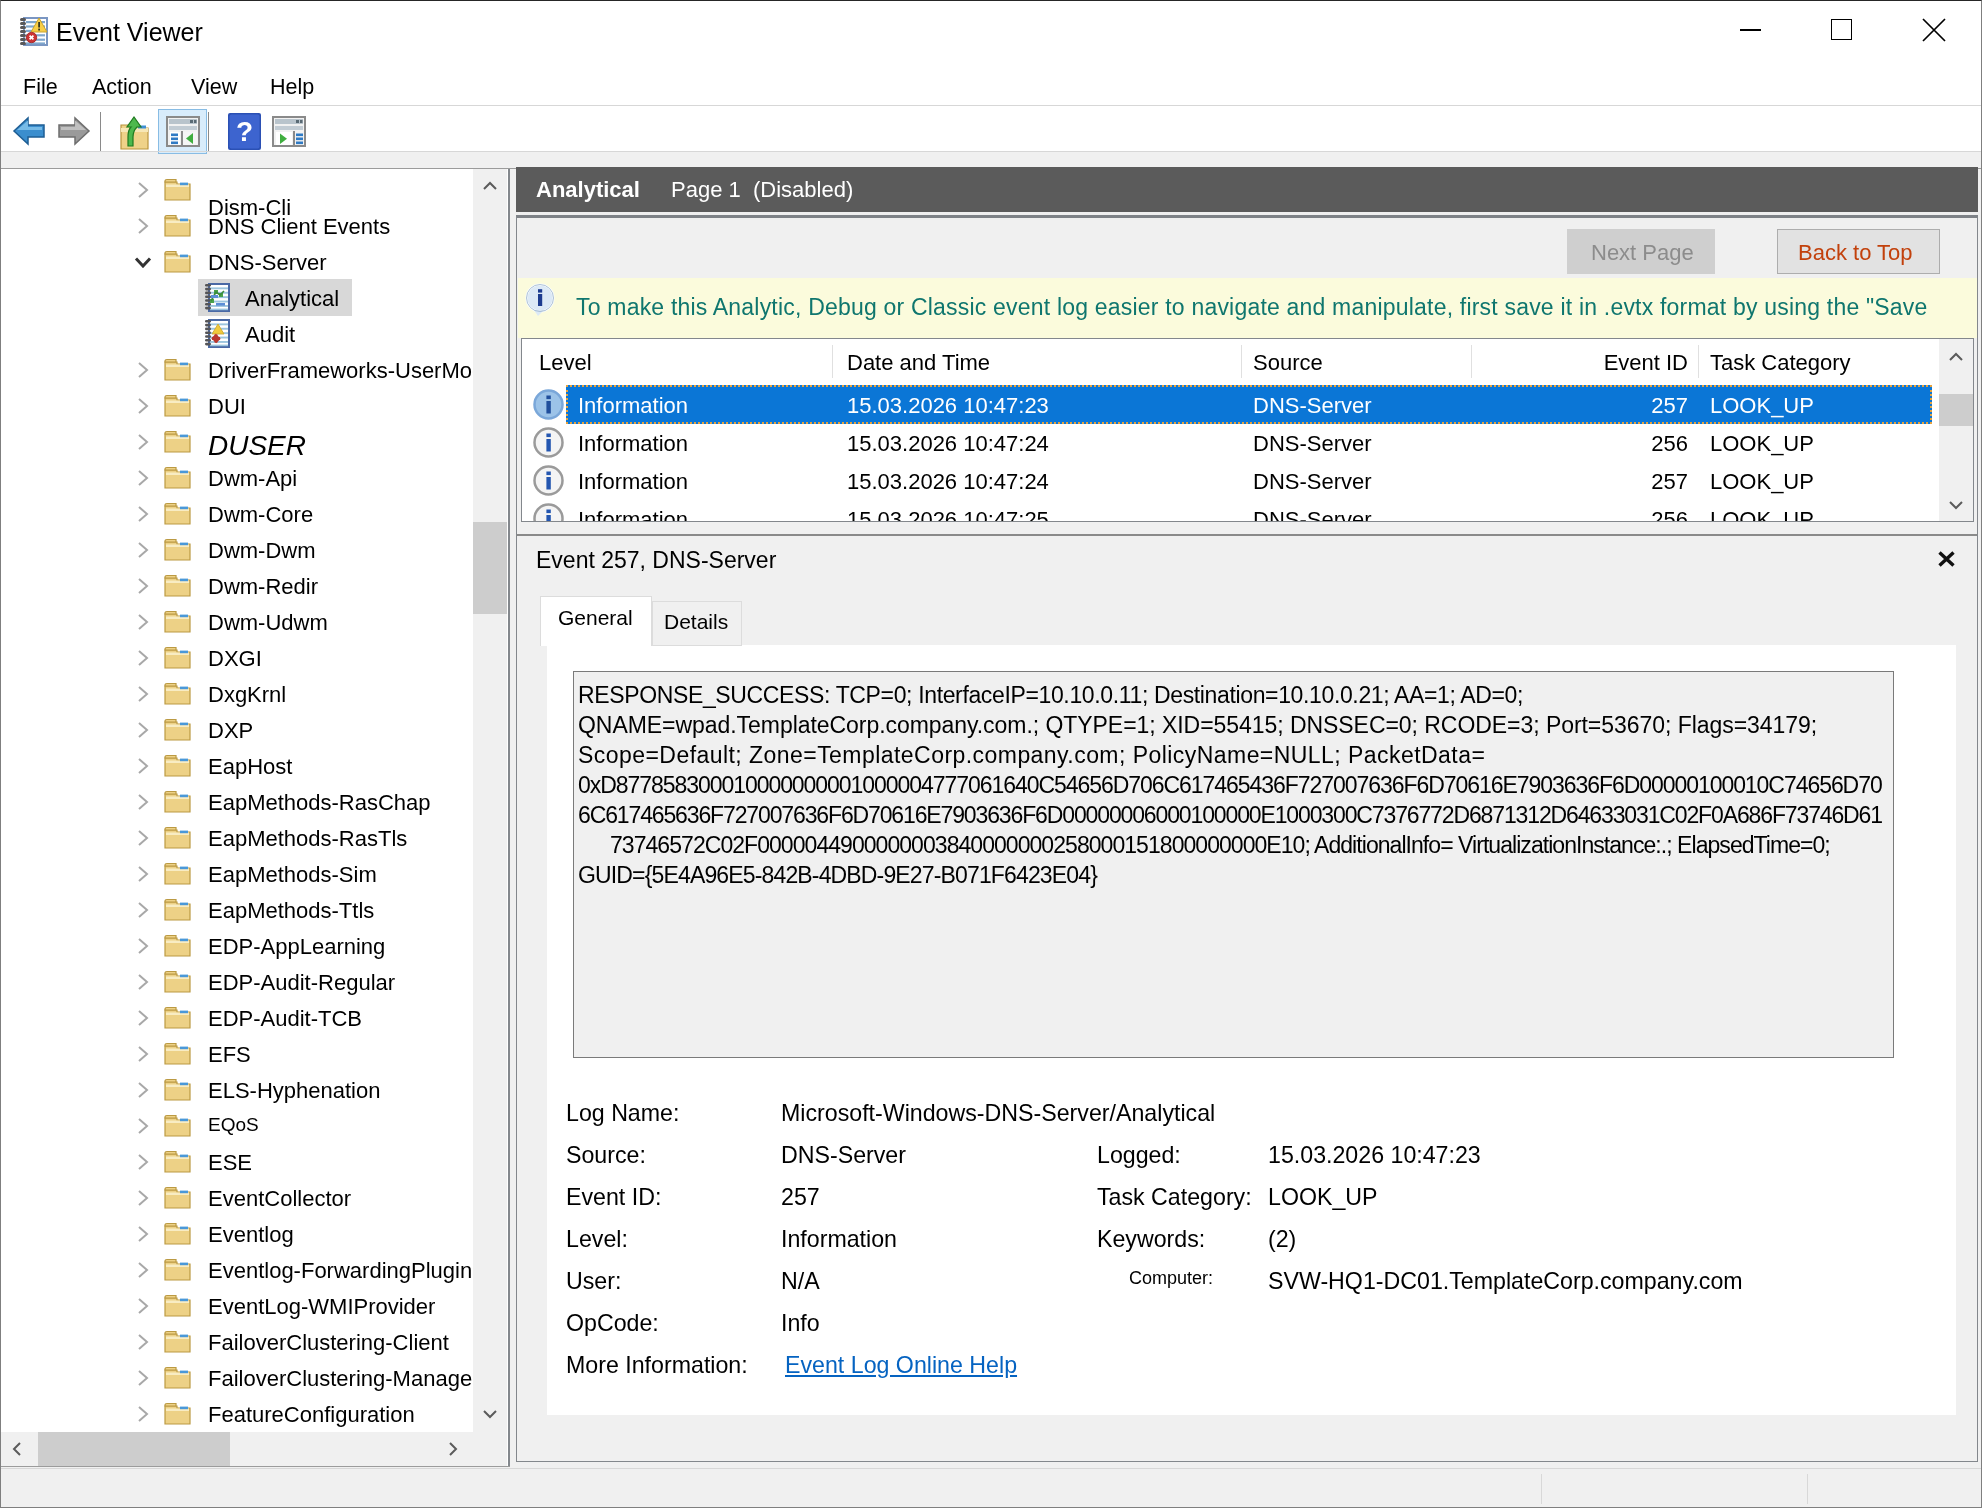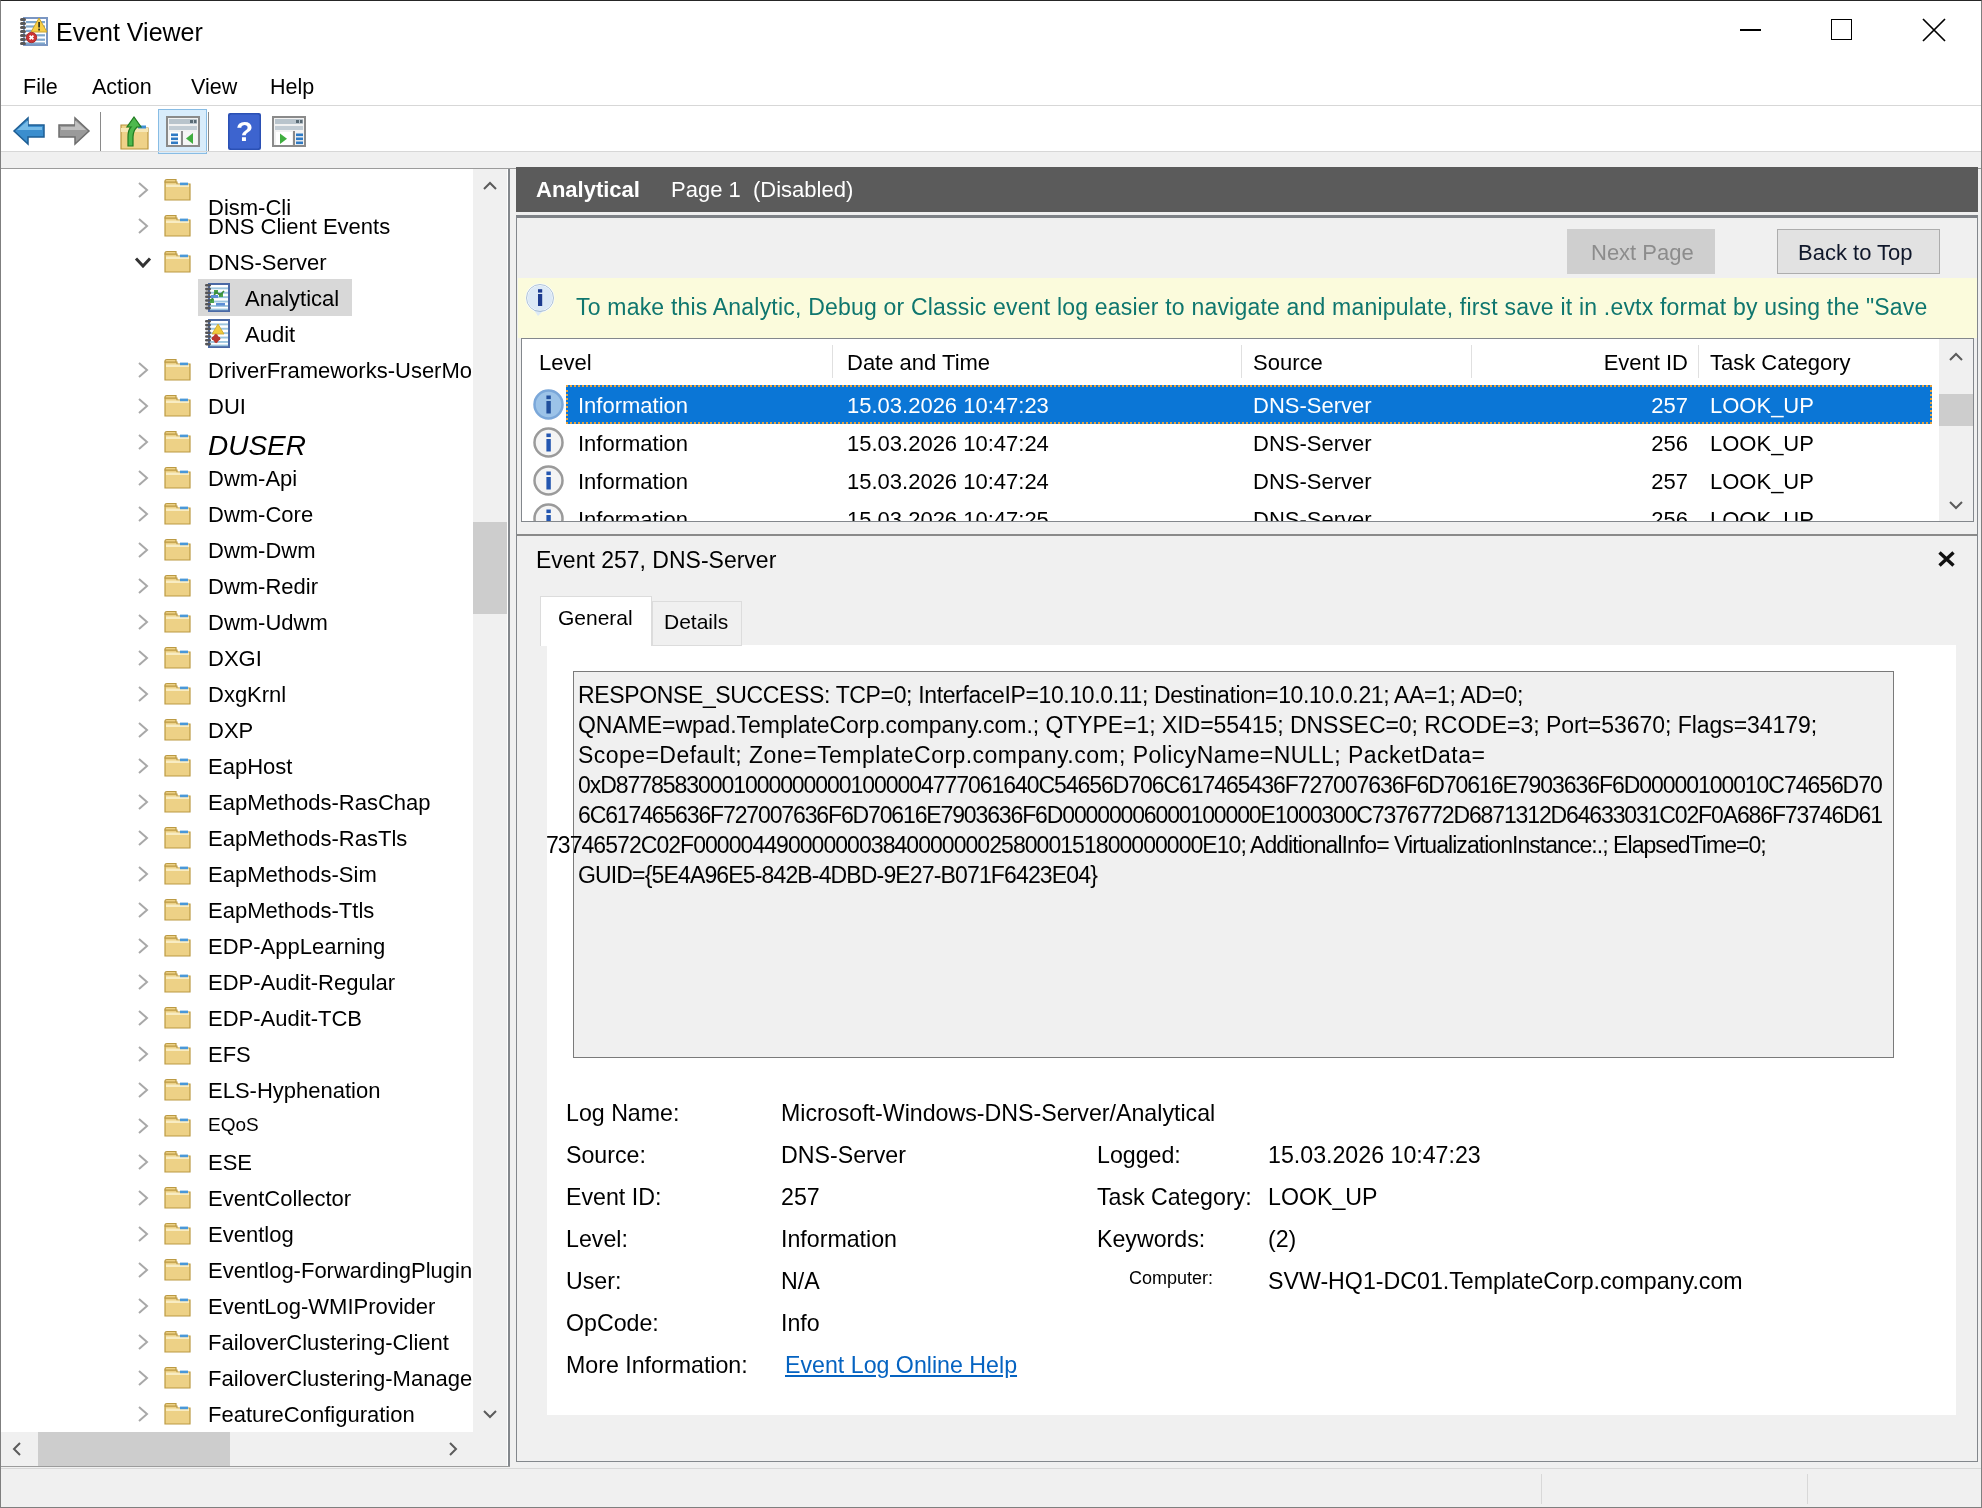--- a/index.html
+++ b/index.html
@@ -530,21 +530,21 @@
 <div class="abs" style="left:508px;top:169px;width:2px;height:1298px;background:#83878c;"></div>
 <div class="abs" style="left:1px;top:1466px;width:509px;height:1px;background:#9b9b9b;"></div>
 
 <div class="abs" style="left:516px;top:167px;width:1462px;height:45px;background:#5b5b5b;"></div>
 <div class="txt" style="left:536px;top:177px;font-size:22px;font-weight:bold;color:#fff;">Analytical</div>
 <div class="txt" style="left:671px;top:177px;font-size:22px;color:#fff;">Page 1&nbsp; (Disabled)</div>
 <div class="abs" style="left:516px;top:215px;width:1462px;height:1247px;border:1px solid #83878c;border-top:3px solid #7e8287;background:#f0f0f0;"></div>
 <div class="abs" style="left:1567px;top:229px;width:148px;height:45px;background:#cfcfcf;"></div>
 <div class="txt" style="left:1591px;top:240px;font-size:22px;color:#8c8c8c;">Next Page</div>
 <div class="abs" style="left:1777px;top:229px;width:163px;height:45px;background:#e2e2e2;border:1px solid #adadad;"></div>
-<div class="txt" style="left:1798px;top:240px;font-size:22px;color:#0f172a;">Back to Top</div>
+<div class="txt" style="left:1798px;top:240px;font-size:22px;color:#c2410c;">Back to Top</div>
 <div class="abs" style="left:518px;top:278px;width:1459px;height:60px;background:#fbfbdc;"></div>
 <svg class="abs" style="left:523px;top:283px;" width="34" height="34" viewBox="0 0 34 34">
 <circle cx="17" cy="15" r="13.5" fill="#dce9f6" stroke="#f9fdff" stroke-width="2"></circle>
 <path d="M11 27 L21 27 L15 33 Z" fill="#dce9f6"></path>
 <circle cx="17" cy="15" r="13.5" fill="none" stroke="#9ab3cc" stroke-width="0.8"></circle>
 <rect x="15" y="11" width="4.2" height="12" fill="#1d3c8f"></rect>
 <rect x="15" y="6.2" width="4.2" height="3.4" fill="#1d3c8f"></rect>
 </svg>
 <div class="txt" style="left:576px;top:294px;font-size:23px;letter-spacing:0.2px;color:#0f766e;">To make this Analytic, Debug or Classic event log easier to navigate and manipulate, first save it in .evtx format by using the "Save</div>
 <div class="abs" style="left:521px;top:338px;width:1453px;height:184px;border:1px solid #83878c;background:#fff;"></div>
@@ -617,21 +617,21 @@
 <div class="abs" style="left:652px;top:601px;width:90px;height:45px;background:#f0f0f0;border:1px solid #dcdcdc;"></div>
 <div class="txt" style="left:664px;top:610px;font-size:21.0px;">Details</div>
 <div class="abs" style="left:540px;top:596px;width:112px;height:50px;background:#ffffff;border:1px solid #dcdcdc;border-bottom:none;"></div>
 <div class="txt" style="left:558px;top:606px;font-size:21.0px;">General</div>
 <div class="abs" style="left:573px;top:671px;width:1321px;height:387px;background:#f0f0f0;border:1px solid #7a7a7a;"></div>
 <div class="txt" id="tl0" style="left:578px;top:682px;font-size:23px;letter-spacing:-0.36px;">RESPONSE_SUCCESS: TCP=0; InterfaceIP=10.10.0.11; Destination=10.10.0.21; AA=1; AD=0;</div>
 <div class="txt" id="tl1" style="left:578px;top:712px;font-size:23px;letter-spacing:-0.05px;">QNAME=wpad.TemplateCorp.company.com.; QTYPE=1; XID=55415; DNSSEC=0; RCODE=3; Port=53670; Flags=34179;</div>
 <div class="txt" id="tl2" style="left:578px;top:742px;font-size:23px;letter-spacing:0.45px;">Scope=Default; Zone=TemplateCorp.company.com; PolicyName=NULL; PacketData=</div>
 <div class="txt" id="tl3" style="left:578px;top:772px;font-size:23px;letter-spacing:-1.05px;">0xD877858300010000000001000004777061640C54656D706C617465436F727007636F6D70616E7903636F6D00000100010C74656D70</div>
 <div class="txt" id="tl4" style="left:578px;top:802px;font-size:23px;letter-spacing:-1.13px;">6C617465636F727007636F6D70616E7903636F6D00000006000100000E1000300C7376772D6871312D64633031C02F0A686F73746D61</div>
-<div class="txt" id="tl5" style="left:546px;top:832px;font-size:23px;letter-spacing:-0.95px;">73746572C02F0000044900000003840000000258000151800000000E10; AdditionalInfo= VirtualizationInstance:.; ElapsedTime=0;</div>
+<div class="txt" id="tl5" style="left:610px;top:832px;font-size:23px;letter-spacing:-0.95px;">73746572C02F0000044900000003840000000258000151800000000E10; AdditionalInfo= VirtualizationInstance:.; ElapsedTime=0;</div>
 <div class="txt" id="tl6" style="left:578px;top:862px;font-size:23px;letter-spacing:-0.85px;">GUID={5E4A96E5-842B-4DBD-9E27-B071F6423E04}</div>
 <div class="txt" style="left:566px;top:1100px;font-size:23.2px;">Log Name:</div>
 <div class="txt" style="left:781px;top:1100px;font-size:23.2px;">Microsoft-Windows-DNS-Server/Analytical</div>
 <div class="txt" style="left:566px;top:1142px;font-size:23.2px;">Source:</div>
 <div class="txt" style="left:781px;top:1142px;font-size:23.2px;">DNS-Server</div>
 <div class="txt" style="left:1097px;top:1142px;font-size:23.2px;">Logged:</div>
 <div class="txt" style="left:1268px;top:1142px;font-size:23.2px;">15.03.2026 10:47:23</div>
 <div class="txt" style="left:566px;top:1184px;font-size:23.2px;">Event ID:</div>
 <div class="txt" style="left:781px;top:1184px;font-size:23.2px;">257</div>
 <div class="txt" style="left:1097px;top:1184px;font-size:23.2px;">Task Category:</div>

